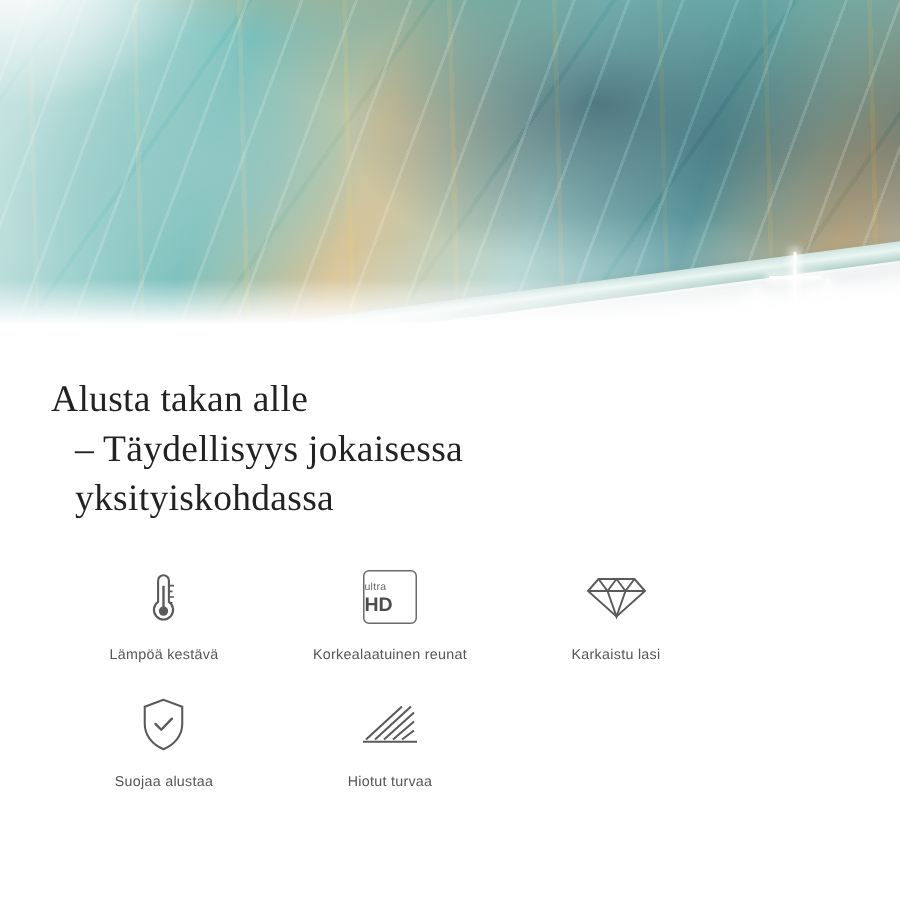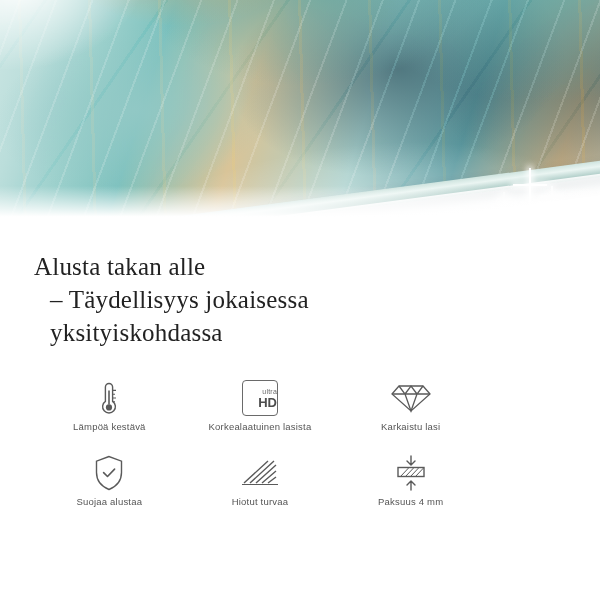--- a/index.html
+++ b/index.html
@@ -156,33 +156,34 @@
     justify-content: flex-start;
   }
   .feature-icon {
     height: 46px;
     display: flex;
     align-items: center;
     justify-content: center;
     color: #5a5a5a;
   }
   .feature-label {
+    margin-top: 10px;
     font-size: 9.5px;
     color: #555555;
     text-align: left;
     letter-spacing: .2px;
   }
   .ultra-hd {
     width: 34px;
     height: 34px;
     border: 1.4px solid #6a6a6a;
     border-radius: 4px;
     display: flex;
     flex-direction: column;
-    align-items: flex-end;
+    align-items: flex-start;
     justify-content: center;
     line-height: 1;
   }
   .ultra-hd .u {
     font-size: 7px;
     color: #6a6a6a;
     letter-spacing: .2px;
   }
   .ultra-hd .hd {
     font-size: 13px;
@@ -233,21 +234,21 @@
         <div class="feature-label">Lämpöä kestävä</div>
       </div>
 
       <div class="feature">
         <div class="feature-icon">
           <div class="ultra-hd">
             <span class="u">ultra</span>
             <span class="hd">HD</span>
           </div>
         </div>
-        <div class="feature-label">Korkealaatuinen lasista</div>
+        <div class="feature-label">Korkealaatuinen reunat</div>
       </div>
 
       <div class="feature">
         <div class="feature-icon">
           <svg width="42" height="38" viewBox="0 0 42 38" fill="none" stroke="#5a5a5a" stroke-width="1.3">
             <path d="M9 7h24l7 8-19 17L2 15 9 7z"></path>
             <path d="M2 15h38M9 7l6 8-6 0M33 7l-6 8 6 0M15 15l6 17 6-17M15 15h12M15 15l6-8 6 8"></path>
           </svg>
         </div>
         <div class="feature-label">Karkaistu lasi</div>
@@ -266,27 +267,16 @@
       <div class="feature">
         <div class="feature-icon">
           <svg width="40" height="32" viewBox="0 0 40 32" fill="none" stroke="#5a5a5a" stroke-width="1.4">
             <path d="M4 26 L28 4 M10 26 L34 4 M16 26 L36 8 M22 26 L36 14 M28 26 L36 20"></path>
             <path d="M2 27.5h36" stroke-width="1.2"></path>
           </svg>
         </div>
         <div class="feature-label">Hiotut turvaa</div>
       </div>
 
-      <div class="feature">
-        <div class="feature-icon">
-          <svg width="40" height="40" viewBox="0 0 40 40" fill="none" stroke="#5a5a5a" stroke-width="1.4">
-            <path d="M20 3v8M16 8l4 4 4-4" stroke-linecap="round" stroke-linejoin="round"></path>
-            <rect x="7" y="14.5" width="26" height="9"></rect>
-            <path d="M9.5 23.5 18 14.5M14.5 23.5 23 14.5M19.5 23.5 28 14.5M24.5 23.5 32.5 15" stroke-width="1"></path>
-            <path d="M20 37v-8M16 32l4-4 4 4" stroke-linecap="round" stroke-linejoin="round"></path>
-          </svg>
-        </div>
-        <div class="feature-label">Paksuus 4 mm</div>
-      </div>
 
     </div>
   </div>
 </div>
 
 </body></html>

